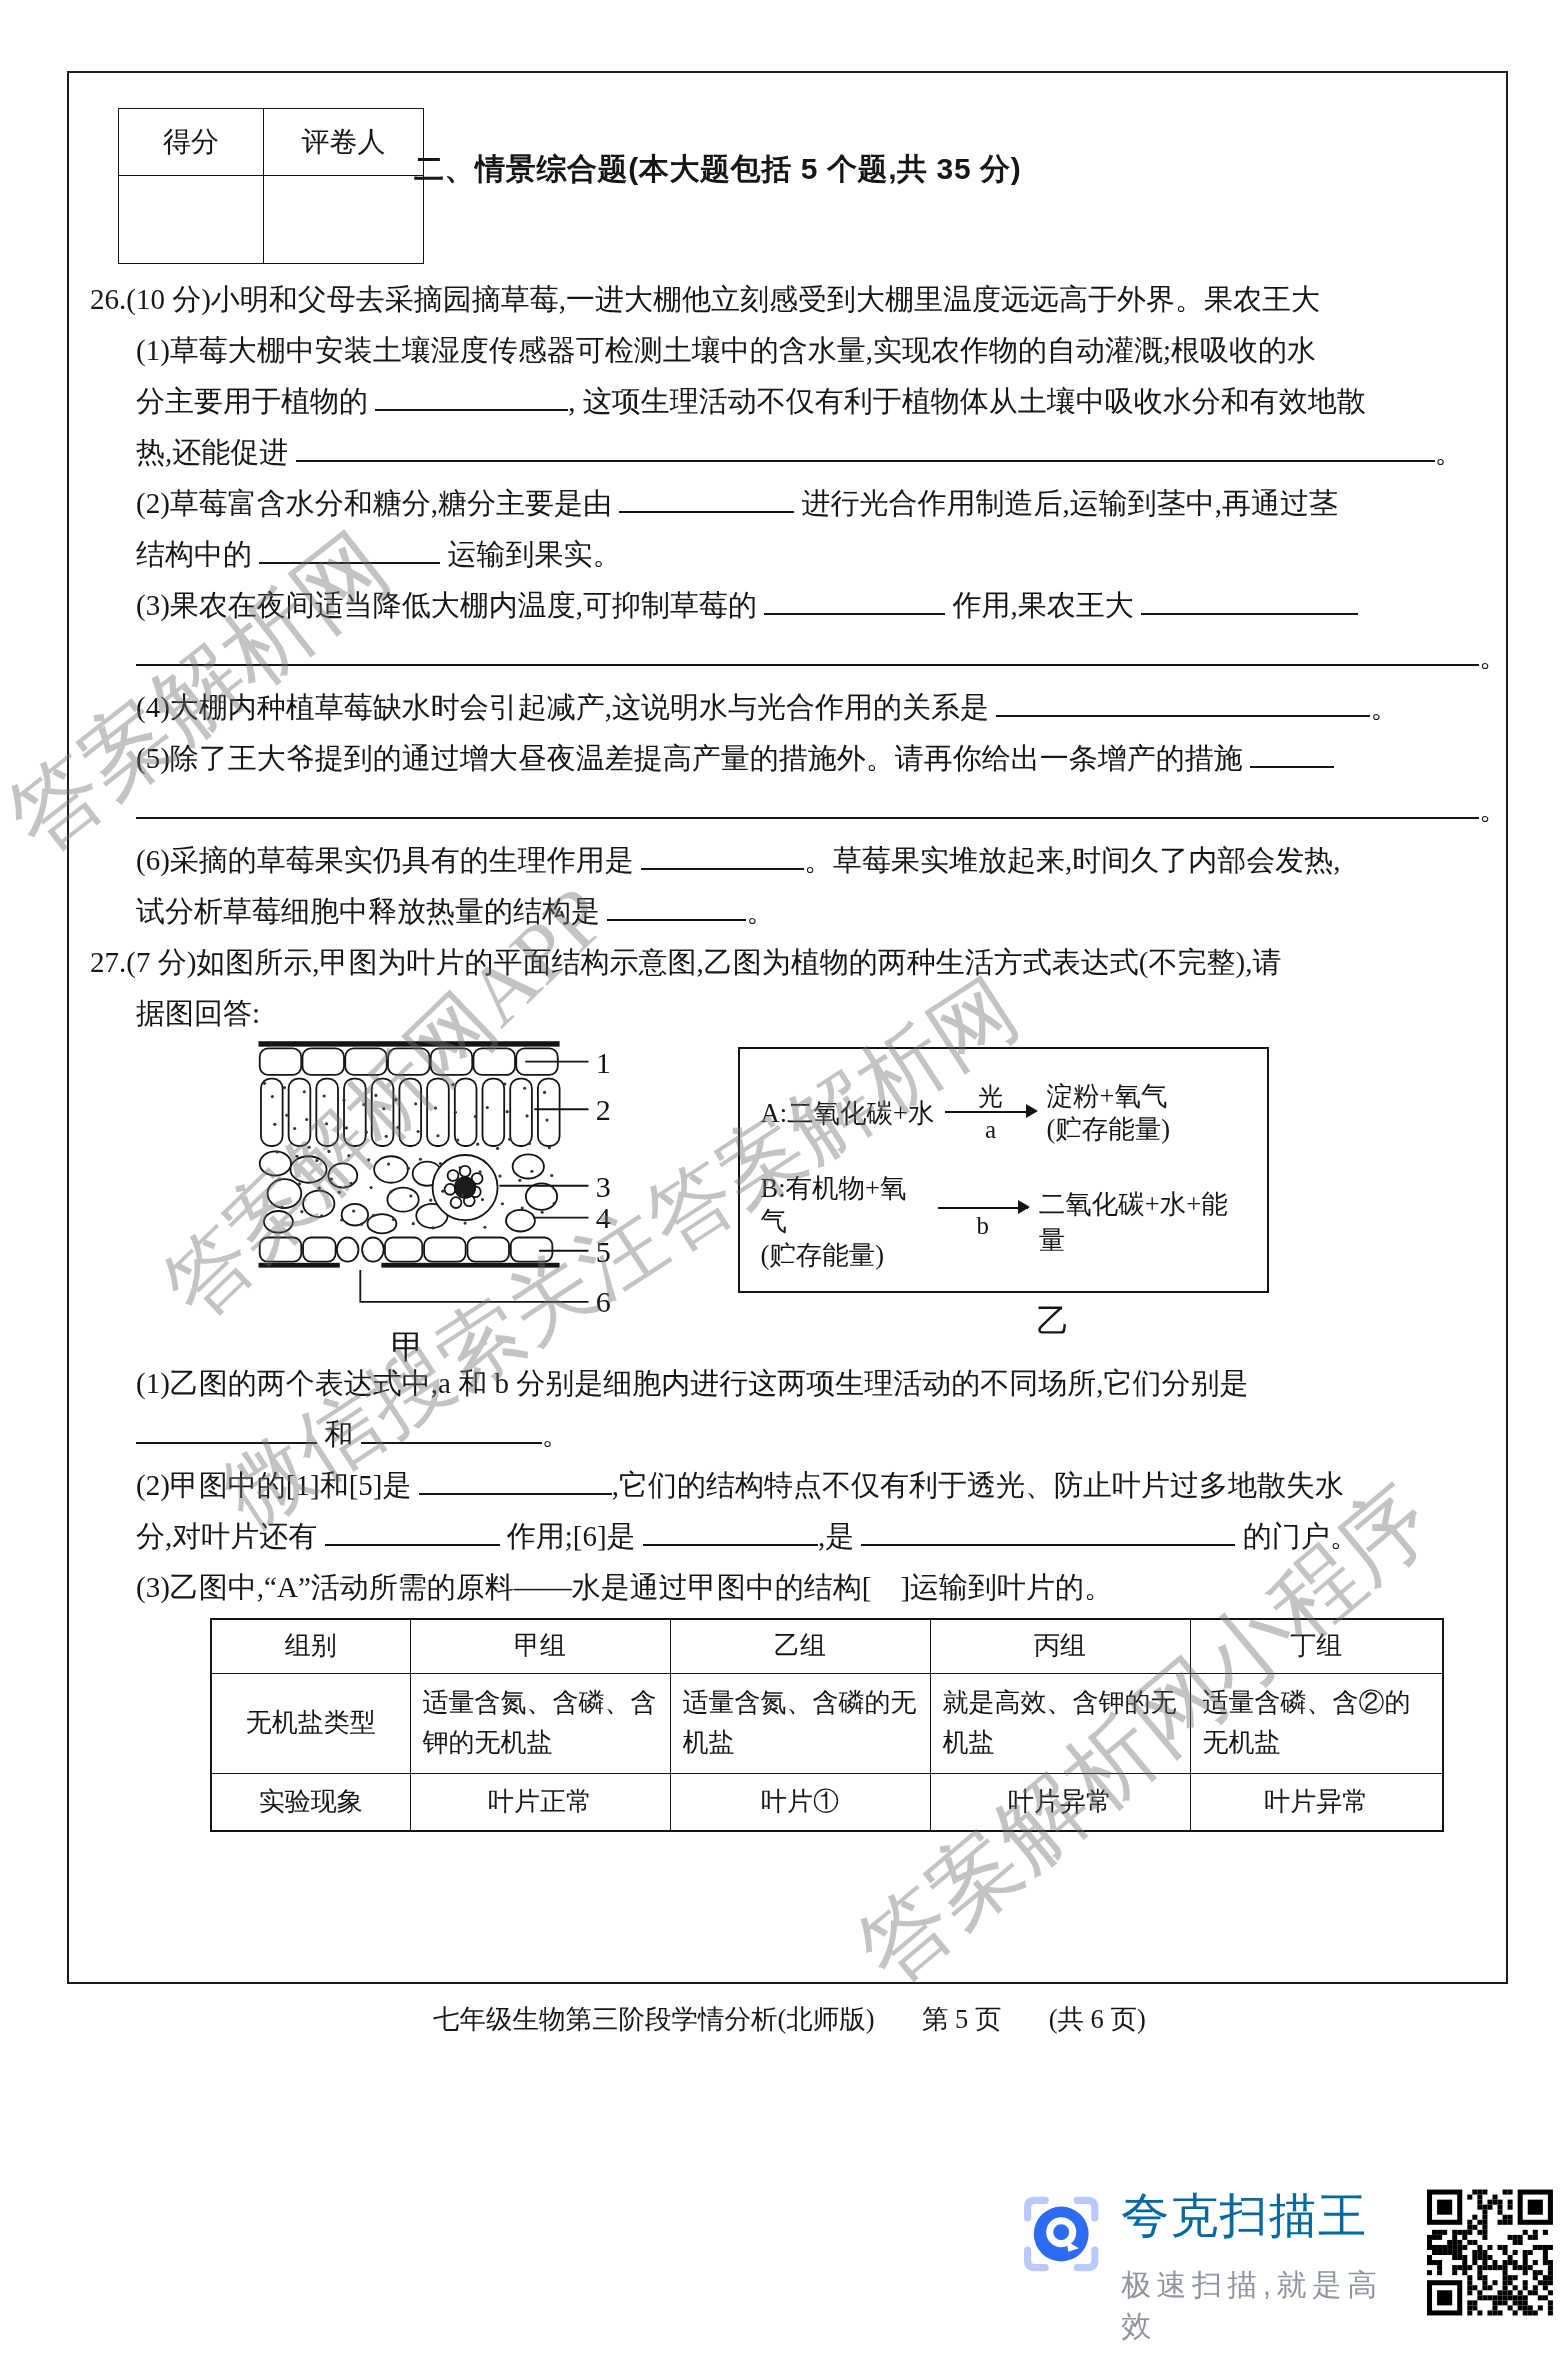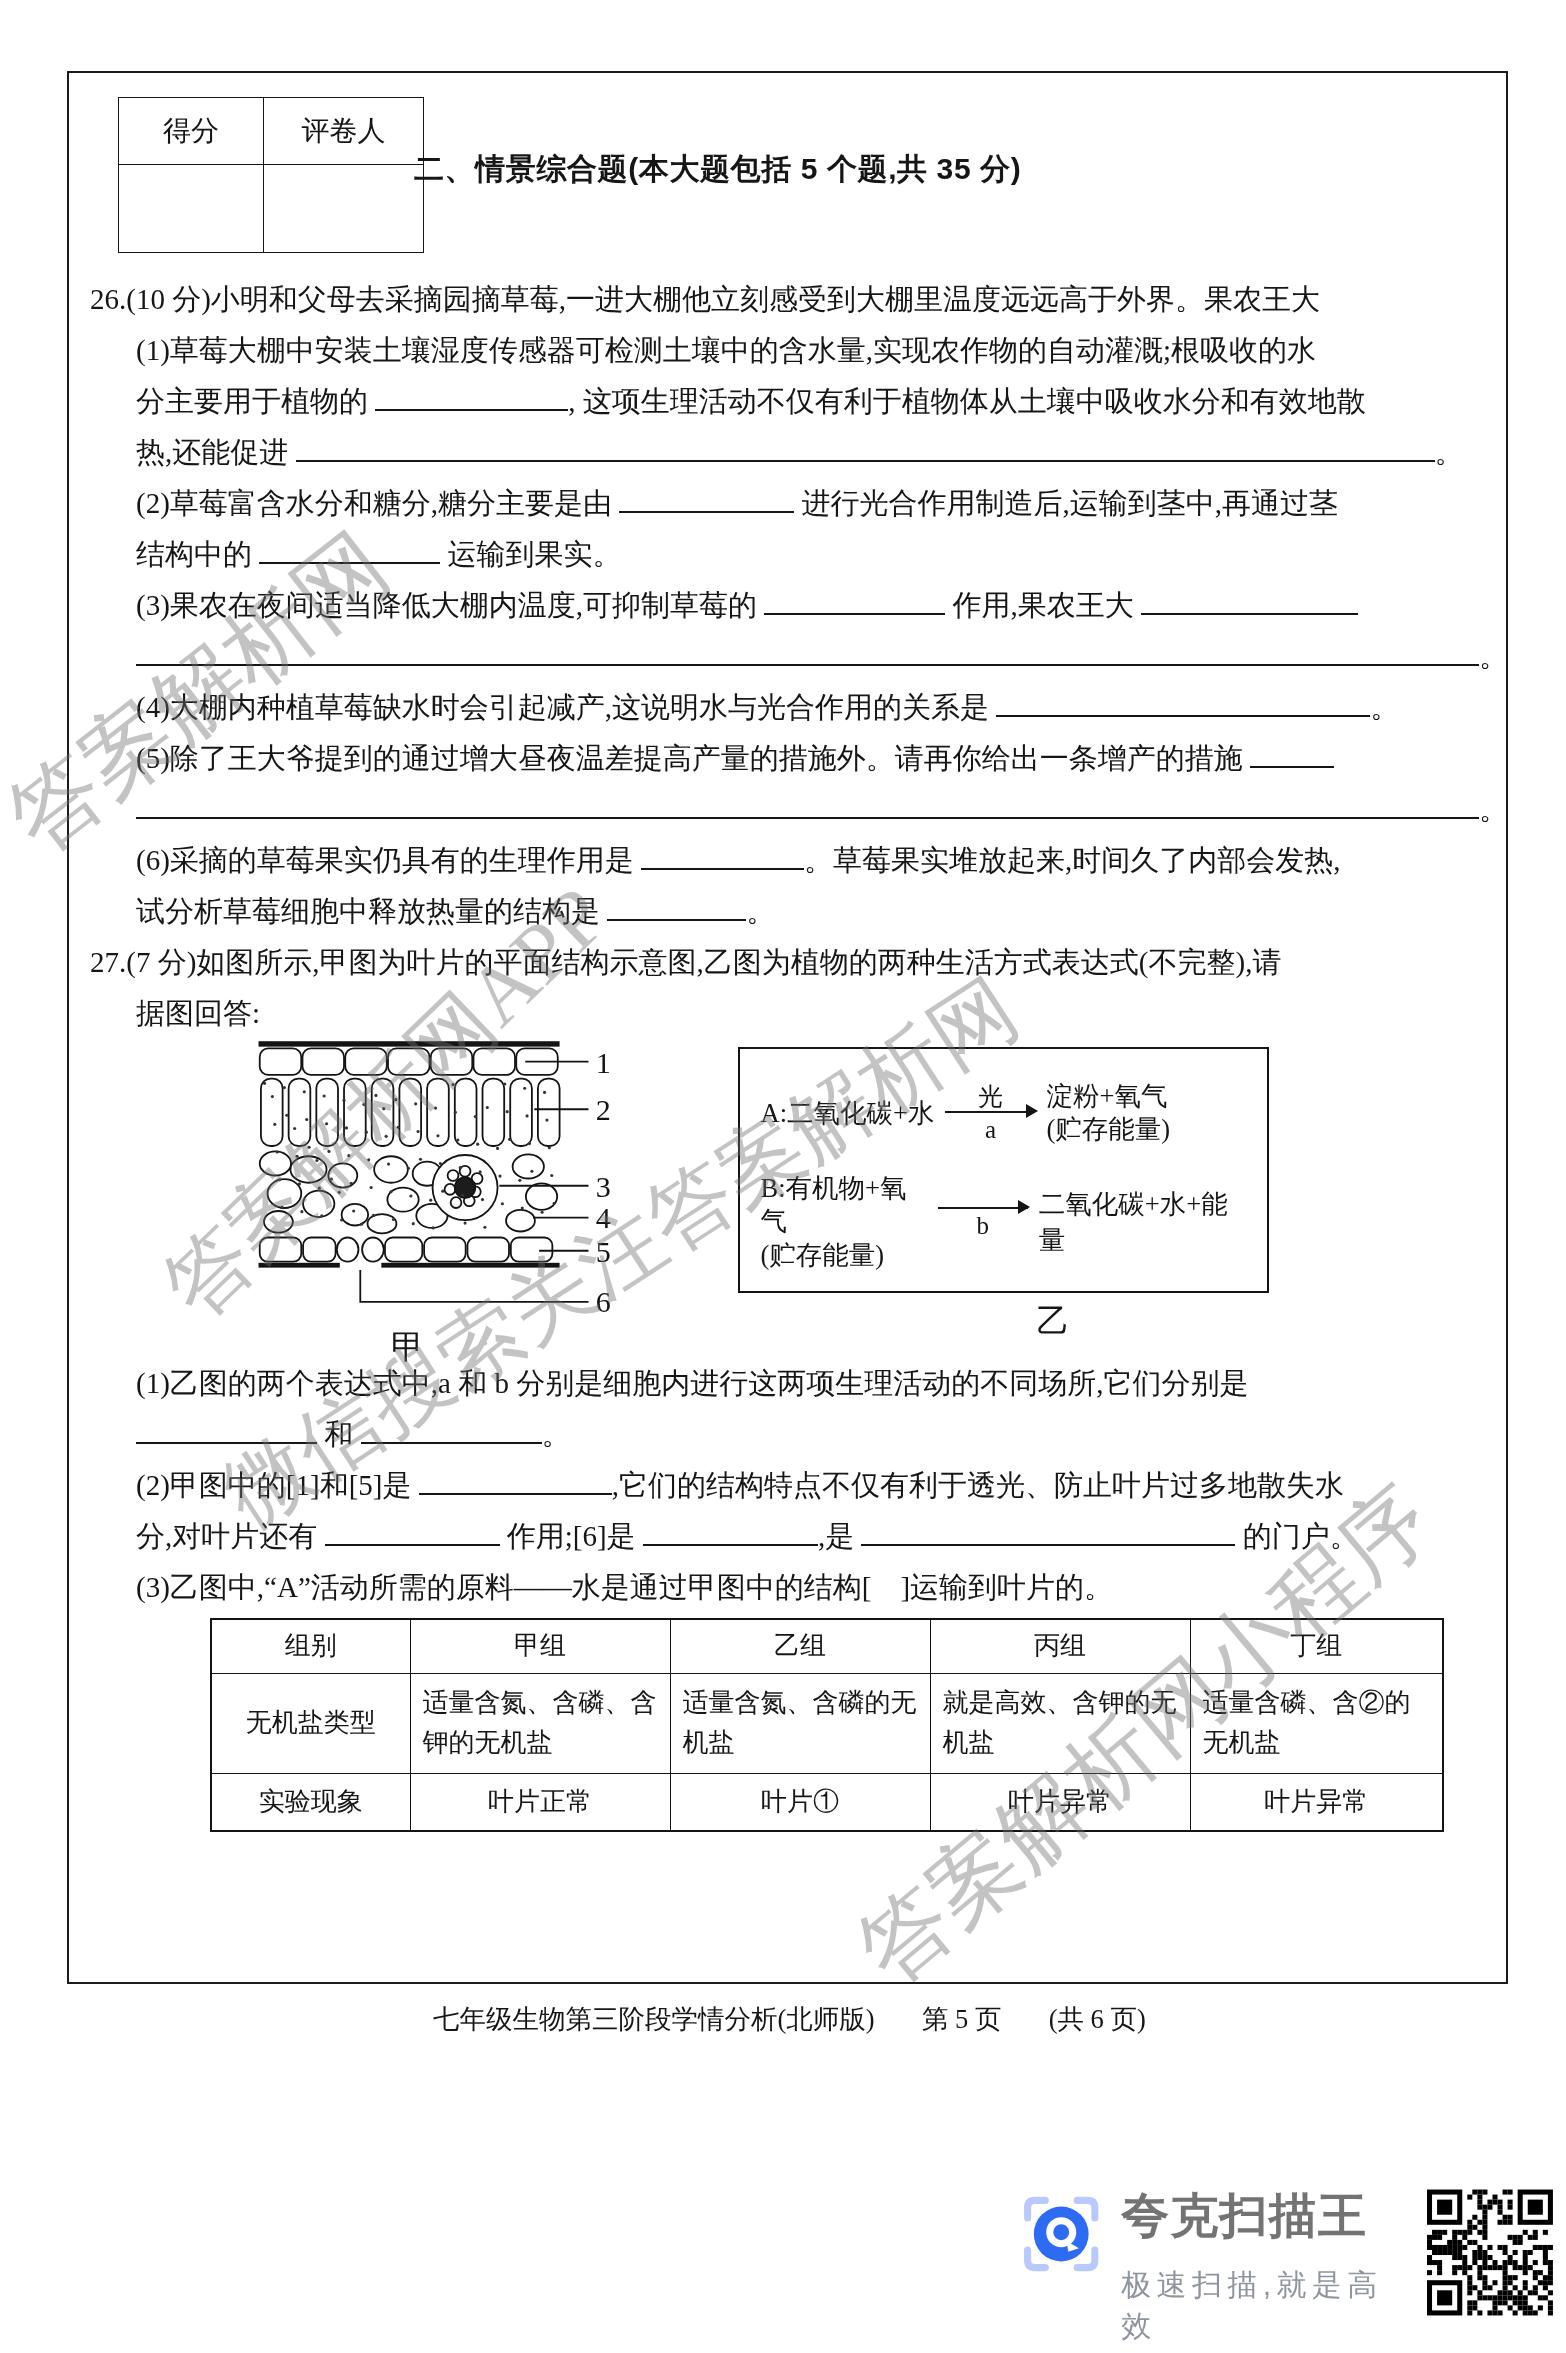--- a/index.html
+++ b/index.html
@@ -2,21 +2,21 @@
 <html style="font-size:9.6px"><head>
 <meta charset="utf-8">
 <style>
   html,body{margin:0;padding:0;background:#e8e8e8;}
   .page{position:relative;width:1566px;height:2354px;background:#ffffff;overflow:hidden;
         font-family:"Liberation Serif","DejaVu Serif",serif;color:#161616;}
   
   .frame{position:absolute;left:67px;top:71px;width:1437px;height:1909px;
          border:2.4px solid #1b1b1b;}
   
-  .score-table{position:absolute;left:118px;top:97px;width:304px;height:154px;
+  .score-table{position:absolute;left:118px;top:108px;width:304px;height:154px;
                border:1.8px solid #161616;display:grid;grid-template-columns:145px 1fr;
                grid-template-rows:67px 1fr;}
   .score-table .cell{border-right:1.8px solid #161616;border-bottom:1.8px solid #161616;
                display:flex;align-items:center;justify-content:center;font-size:28px;}
   .score-table .cell:nth-child(2n){border-right:none;}
   .score-table .cell:nth-child(n+3){border-bottom:none;}
   .section-title{position:absolute;left:414px;top:149px;font-size:30px;font-weight:700;
                font-family:"Liberation Sans","DejaVu Sans",sans-serif;letter-spacing:0.6px;}
   
   .wm{position:absolute;z-index:6;color:rgba(112,112,112,0.42);white-space:nowrap;
@@ -54,21 +54,21 @@
   .qtable tr:nth-child(3) td{height:51px;}
   .qtable{border:2.4px solid #141414;}
   
   .footer{position:absolute;left:433px;top:2001px;font-size:26.5px;z-index:3;white-space:nowrap;}
   .footer .gap{display:inline-block;width:34px;}
   
   .scanner{position:absolute;left:1017px;top:2180px;width:536px;height:166px;display:flex;
            align-items:flex-start;z-index:3;}
   .scan-icon{width:92px;height:92px;margin-top:8.4px;}
   .scan-text{margin-left:15.7px;display:flex;flex-direction:column;}
-  .scan-title{font-size:48px;font-weight:700;color:#737373;letter-spacing:1.2px;line-height:1.1;
+  .scan-title{font-size:48px;font-weight:400;color:#0369a1;letter-spacing:1.2px;line-height:1.1;
               font-family:"Liberation Sans","DejaVu Sans",sans-serif;margin-top:9.6px;}
   .scan-sub{font-size:30px;color:#8f959e;letter-spacing:5.4px;margin-top:23px;
             font-family:"Liberation Sans","DejaVu Sans",sans-serif;}
   .qr{width:131px;height:131px;margin-left:20.5px;margin-top:7.2px;}
   svg text{font-family:"Liberation Serif","DejaVu Serif",serif;}
 </style>
 </head>
 <body>
 
 <div class="page">

